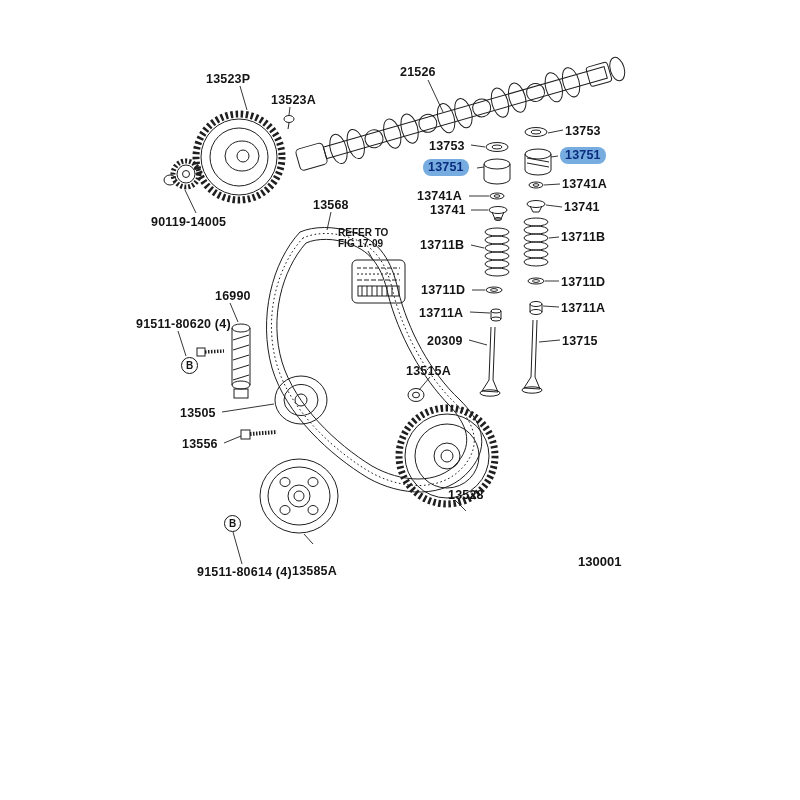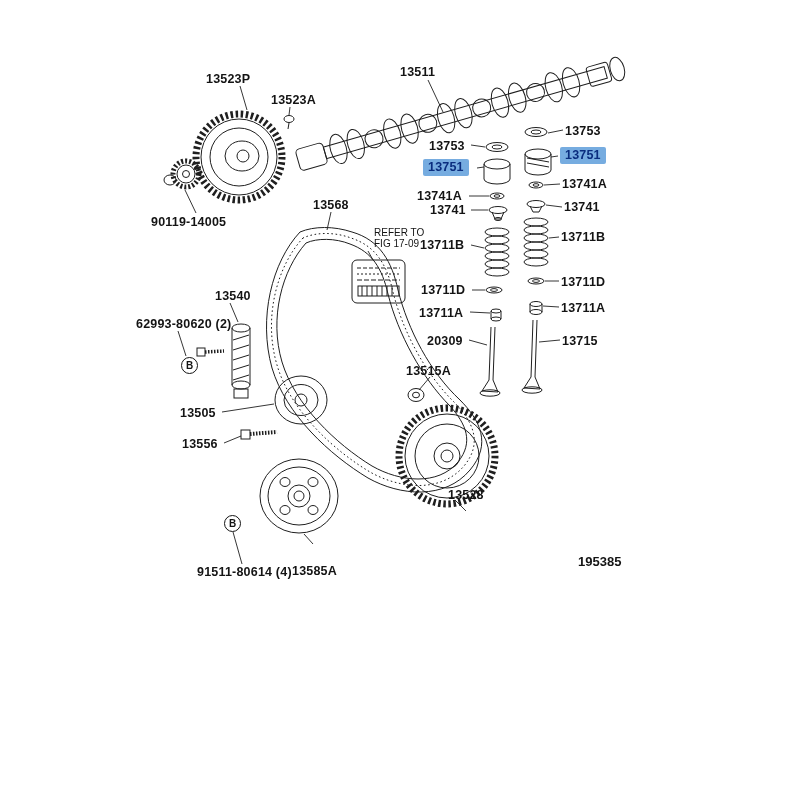--- a/index.html
+++ b/index.html
@@ -7,25 +7,25 @@
     position:relative; width:800px; height:800px; background:#ffffff;
     font-family:"Liberation Sans", sans-serif; overflow:hidden;
   }
   svg.art { position:absolute; left:0; top:0; }
   .lbl {
     position:absolute; font-weight:bold; font-size:12.5px; line-height:14px;
     color:#141414; white-space:nowrap; letter-spacing:0.2px;
   }
   .lbl.hl {
     background:var(--hl,#76ace0); color:var(--hlt,#0a2d7e);
-    padding:1px 5px 2px 5px; border-radius:2px;
+    padding:1px 5px 2px 5px; border-radius:8px;
   }
   .note {
-    position:absolute; font-weight:normal; font-size:10px; line-height:11px;
-    color:#141414; white-space:nowrap;margin-left:36px;
+    position:absolute; font-weight:bold; font-size:10px; line-height:11px;
+    color:#141414; white-space:nowrap;
   }
   .callout {
     position:absolute; width:15px; height:15px; border:1.3px solid #141414;
     border-radius:50%; font-weight:bold; font-size:10px; color:#141414;
     display:flex; align-items:center; justify-content:center; background:#fff;
   }
   .fig {
     position:absolute; font-weight:bold; font-size:13px; color:#141414;
     white-space:nowrap;
   }
@@ -243,50 +243,50 @@
         <line x1="224" y1="443" x2="241" y2="436"></line>
         <line x1="430" y1="377" x2="419" y2="390"></line>
         <line x1="466" y1="511" x2="455" y2="500"></line>
         <line x1="313" y1="544" x2="304" y2="534"></line>
         <line x1="242" y1="564" x2="233" y2="532"></line>
       </g>
     </g>
   </svg>
 
   <div class="lbl" style="left:206px;top:72px">13523P</div>
-  <div class="lbl" style="left:400px;top:65px">13511</div>
+  <div class="lbl" style="left:400px;top:65px">21526</div>
   <div class="lbl" style="left:271px;top:93px">13523A</div>
   <div class="lbl" style="left:151px;top:215px">90119-14005</div>
   <div class="lbl" style="left:429px;top:139px">13753</div>
   <div class="lbl" style="left:565px;top:124px">13753</div>
   <div class="lbl hl" style="left:423px;top:159px">13751</div>
   <div class="lbl hl" style="left:560px;top:147px">13751</div>
   <div class="lbl" style="left:417px;top:189px">13741A</div>
   <div class="lbl" style="left:562px;top:177px">13741A</div>
   <div class="lbl" style="left:430px;top:203px">13741</div>
   <div class="lbl" style="left:564px;top:200px">13741</div>
   <div class="lbl" style="left:420px;top:238px">13711B</div>
   <div class="lbl" style="left:561px;top:230px">13711B</div>
   <div class="lbl" style="left:421px;top:283px">13711D</div>
   <div class="lbl" style="left:561px;top:275px">13711D</div>
   <div class="lbl" style="left:419px;top:306px">13711A</div>
   <div class="lbl" style="left:561px;top:301px">13711A</div>
   <div class="lbl" style="left:427px;top:334px">20309</div>
   <div class="lbl" style="left:562px;top:334px">13715</div>
   <div class="lbl" style="left:313px;top:198px">13568</div>
-  <div class="lbl" style="left:215px;top:289px">13540</div>
-  <div class="lbl" style="left:136px;top:317px">62993-80620 (2)</div>
+  <div class="lbl" style="left:215px;top:289px">16990</div>
+  <div class="lbl" style="left:136px;top:317px">91511-80620 (4)</div>
   <div class="lbl" style="left:180px;top:406px">13505</div>
   <div class="lbl" style="left:182px;top:437px">13556</div>
   <div class="lbl" style="left:406px;top:364px">13515A</div>
   <div class="lbl" style="left:448px;top:488px">13528</div>
   <div class="lbl" style="left:292px;top:564px">13585A</div>
   <div class="lbl" style="left:197px;top:565px">91511-80614 (4)</div>
 
   <div class="note" style="left:338px;top:227px">REFER TO</div>
   <div class="note" style="left:338px;top:238px">FIG 17-09</div>
 
   <div class="callout" style="left:181px;top:357px">B</div>
   <div class="callout" style="left:224px;top:515px">B</div>
 
-  <div class="fig" style="left:578px;top:554px">195385</div>
+  <div class="fig" style="left:578px;top:554px">130001</div>
 
 </div>
 
 </body></html>

